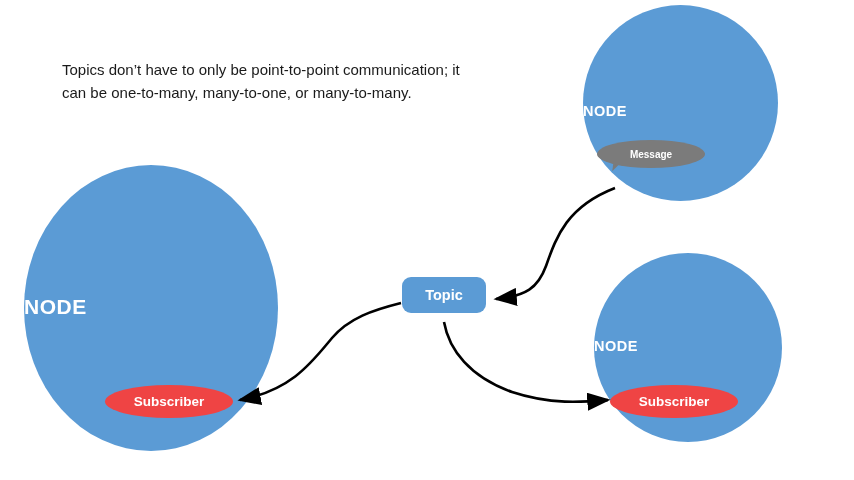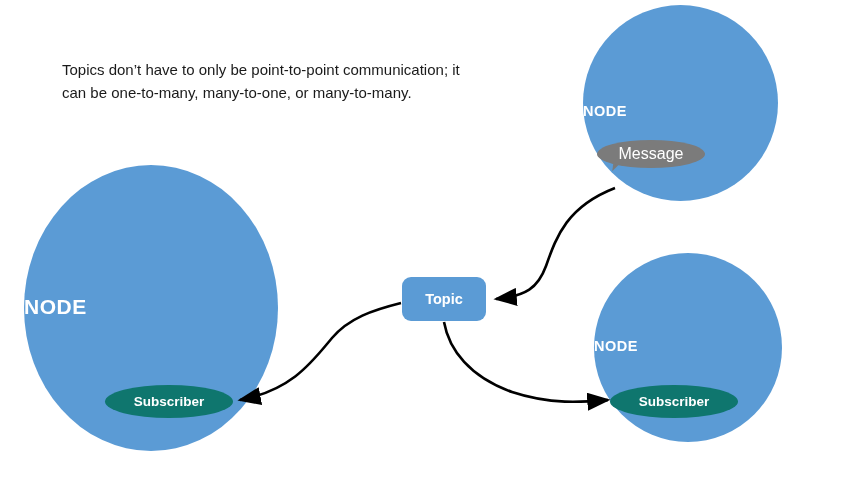--- a/index.html
+++ b/index.html
@@ -71,21 +71,21 @@
   .ellipse {
     position: absolute;
     border-radius: 50%;
     display: flex;
     align-items: center;
     justify-content: center;
     color: #ffffff;
     font-weight: bold;
     font-size: 13.5px;
   }
-  .ellipse.green { background: #0f766e; }
+  .ellipse.green { background: #ef4444; }
   .ellipse.orange { background: #E8762C; }
   #sub-left {
     left: 105px;
     top: 385px;
     width: 128px;
     height: 33px;
   }
   #sub-right {
     left: 610px;
     top: 385px;
@@ -121,29 +121,29 @@
     border-bottom: 12px solid transparent;
     transform: rotate(8deg);
   }
   #message-callout .txt {
     position: absolute;
     inset: 0;
     display: flex;
     align-items: center;
     justify-content: center;
     color: #ffffff;
-    font-weight: normal;
-    font-size: 16px;
+    font-weight: bold;
+    font-size: 10px;
   }
   #topic-box {
     position: absolute;
     left: 402px;
     top: 277px;
     width: 84px;
-    height: 44px;
+    height: 36px;
     background: #5B9BD5;
     border-radius: 9px;
     display: flex;
     align-items: center;
     justify-content: center;
     color: #ffffff;
     font-weight: bold;
     font-size: 14.5px;
   }
   #arrows {

